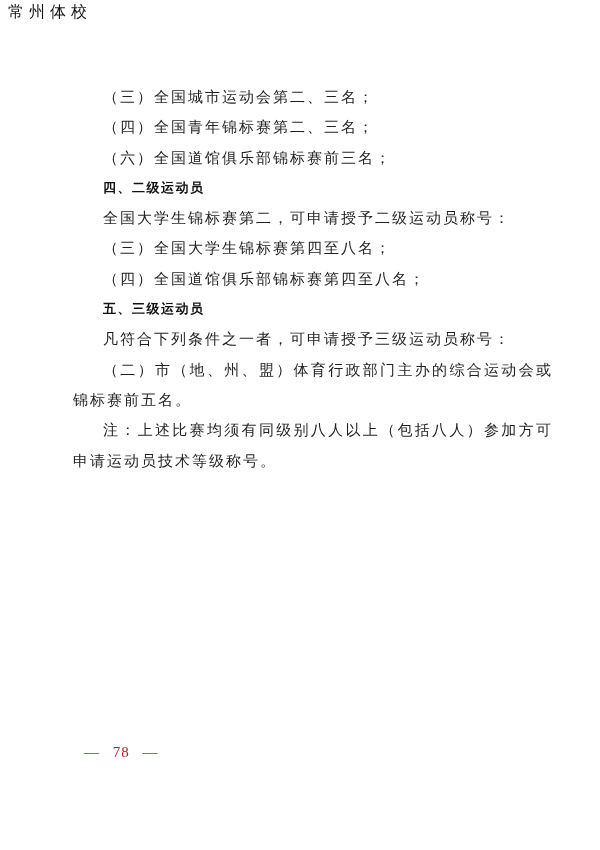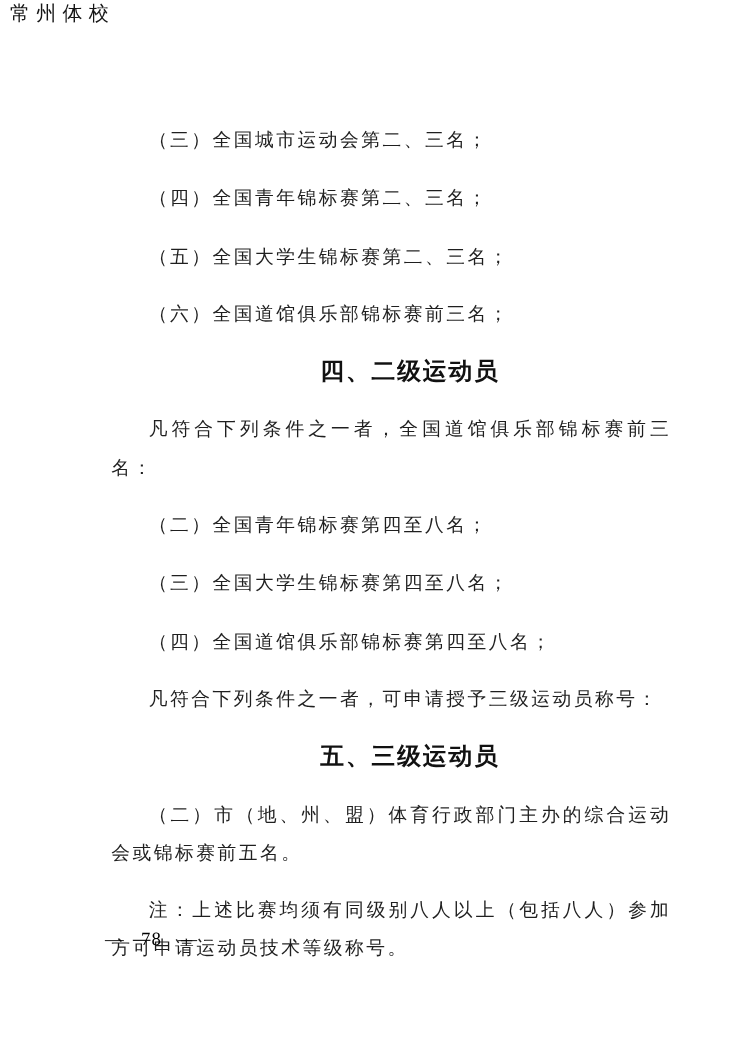--- a/index.html
+++ b/index.html
@@ -30,66 +30,64 @@
     color: #151515;
     white-space: nowrap;
   }
   .doc-body {
     position: absolute;
     left: 73px;
     top: 82px;
     width: 480px;
   }
   .para {
-    margin: 16px;
+    margin: 0;
     font-family: "Liberation Serif", "DejaVu Serif", serif;
     font-size: 15px;
     line-height: 30.3px;
     letter-spacing: 2px;
     text-indent: 30px;
     text-align: justify;
     text-justify: inter-ideograph;
     color: #1f1f1f;
   }
   .para.heading {
     font-family: "Liberation Sans", "DejaVu Sans", sans-serif;
     font-weight: bold;
-    font-size: 19px;
+    font-size: 13px;
     letter-spacing: 1.5px;
-    text-align: center;
+    text-align: left;
     color: #111111;
   }
   .page-number {
     position: absolute;
     left: 84px;
     top: 742px;
     font-size: 15px;
     line-height: 20px;
     letter-spacing: 1px;
     word-spacing: 8px;
-    color: #000000;
+    color: #b91c1c;
     white-space: nowrap;
   }
 </style>
 </head>
 <body>
 
 <div class="sheet">
   <div class="corner-header">常州体校</div>
 
   <div class="doc-body">
       <p class="para">（三）全国城市运动会第二、三名；</p>
       <p class="para">（四）全国青年锦标赛第二、三名；</p>
-      <p class="para">（五）全国大学生锦标赛第二、三名；</p>
       <p class="para">（六）全国道馆俱乐部锦标赛前三名；</p>
       <p class="para heading">四、二级运动员</p>
-      <p class="para">凡符合下列条件之一者，全国道馆俱乐部锦标赛前三名：</p>
-      <p class="para">（二）全国青年锦标赛第四至八名；</p>
+      <p class="para">全国大学生锦标赛第二，可申请授予二级运动员称号：</p>
       <p class="para">（三）全国大学生锦标赛第四至八名；</p>
       <p class="para">（四）全国道馆俱乐部锦标赛第四至八名；</p>
+      <p class="para heading">五、三级运动员</p>
       <p class="para">凡符合下列条件之一者，可申请授予三级运动员称号：</p>
-      <p class="para heading">五、三级运动员</p>
       <p class="para">（二）市（地、州、盟）体育行政部门主办的综合运动会或锦标赛前五名。</p>
       <p class="para">注：上述比赛均须有同级别八人以上（包括八人）参加方可申请运动员技术等级称号。</p>
     </div>
 
   <div class="page-number">— 78 —</div>
 </div>
 
 </body></html>

